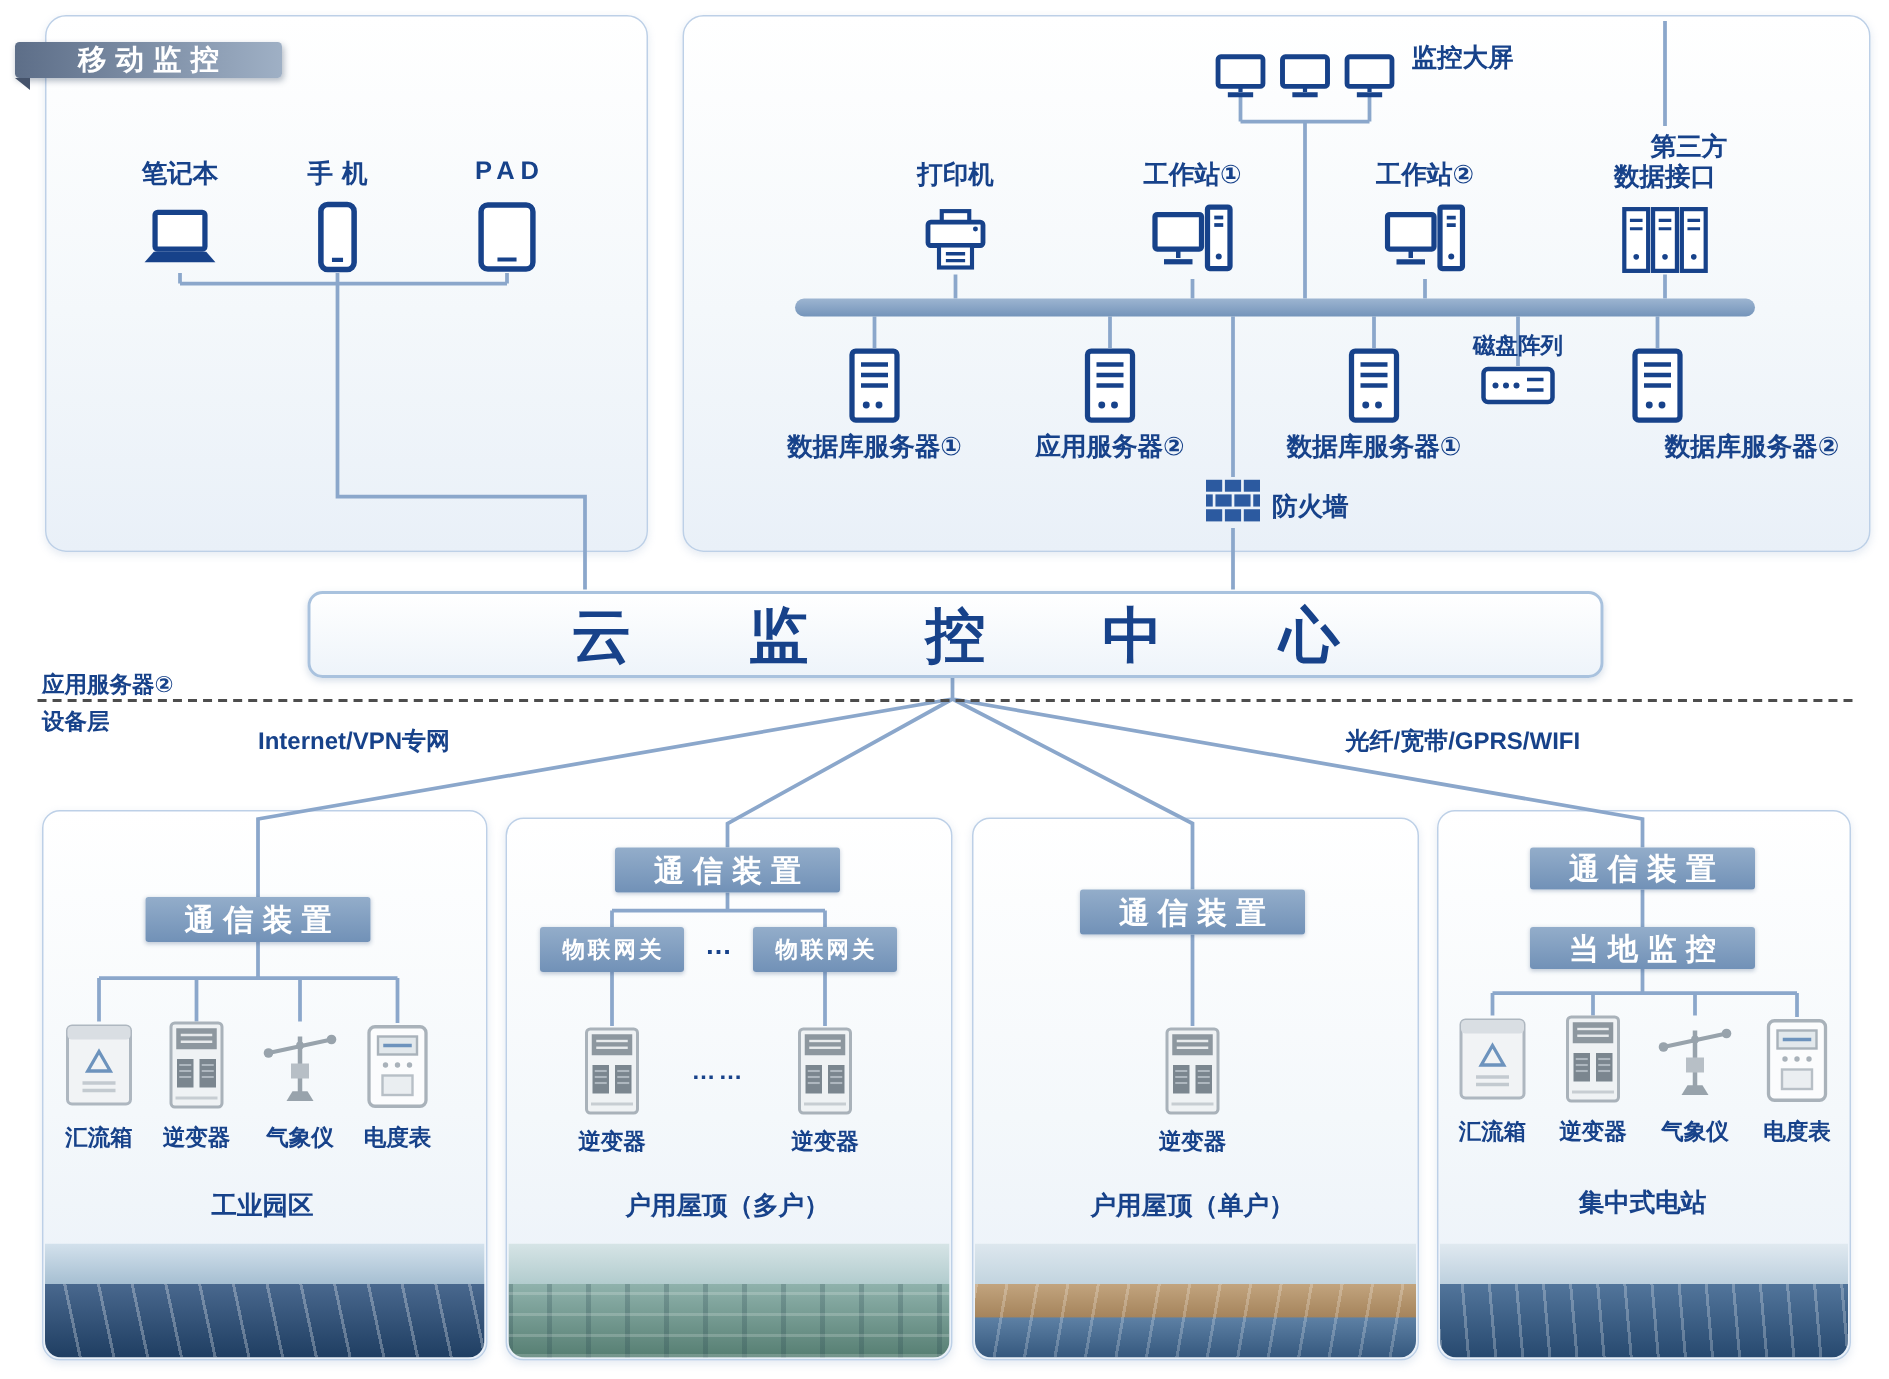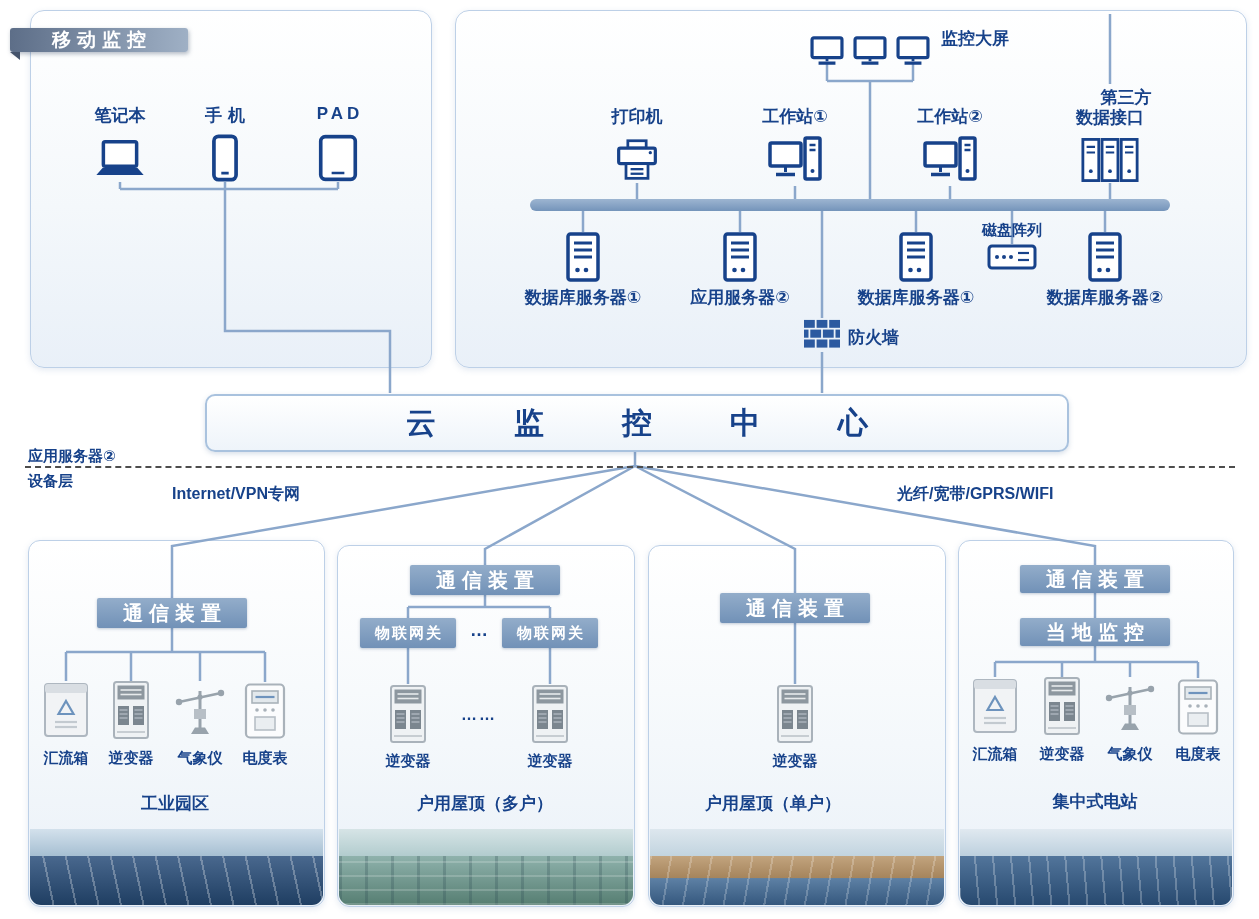--- a/index.html
+++ b/index.html
@@ -33,21 +33,21 @@
        color:#fff;font-size:20px;font-weight:600;letter-spacing:6px;text-indent:6px;
        background:linear-gradient(180deg,#93adca,#7191b7);border-radius:2px;
        box-shadow:0 1px 3px rgba(50,80,120,.30);}
   .badge.sm{font-size:15px;letter-spacing:2px;text-indent:2px;}
 
   .bus{position:absolute;z-index:3;background:linear-gradient(180deg,#9db5d1,#7494ba);border-radius:6px;}
 
   .cloud{position:absolute;z-index:3;display:flex;align-items:center;justify-content:center;
        background:linear-gradient(180deg,#ffffff,#eef4fa);border:2px solid #a9c2de;border-radius:10px;
        box-shadow:0 2px 5px rgba(100,130,170,.25);}
-  .cloud-title{font-size:30px;font-weight:700;color:#17428a;letter-spacing:78px;text-indent:78px;white-space:nowrap;}
+  .cloud-title{font-size:40px;font-weight:700;color:#17428a;letter-spacing:78px;text-indent:78px;white-space:nowrap;}
 
   .divider{position:absolute;z-index:2;border-top:2px dashed #4d4d4d;}
   .dots{position:absolute;z-index:3;color:#17428a;font-weight:700;transform:translateX(-50%);white-space:nowrap;}
 
   .photo{position:absolute;left:1px;right:1px;bottom:1px;height:76px;border-radius:0 0 11px 11px;overflow:hidden;}
   .photo>div{position:absolute;left:0;right:0;}
   .sky{top:0;height:36%;}
   .ground{top:36%;bottom:0;}
   .p1 .sky{background:linear-gradient(180deg,#d3e1ec,#a6bfd2);}
   .p1 .ground{background:repeating-linear-gradient(78deg,rgba(255,255,255,.28) 0 2px,transparent 2px 22px),
@@ -333,21 +333,21 @@
   <div class="lbl" style="left:1012px;top:221px;font-size:15px;">磁盘阵列</div>
   <div class="ic" style="left:987px;top:244px;width:50px;height:26px;">
       <svg viewBox="0 0 50 26">
         <use href="#i-disk"></use>
       </svg>
     </div>
 
   <div class="lbl" style="left:583px;top:286px;">数据库服务器①</div>
   <div class="lbl" style="left:740px;top:286px;">应用服务器②</div>
   <div class="lbl" style="left:916px;top:286px;">数据库服务器①</div>
-  <div class="lbl" style="left:1105px;top:286px;">数据库服务器②</div>
+  <div class="lbl" style="left:1168px;top:286px;">数据库服务器②</div>
 
   <div class="ic" style="left:804px;top:318px;width:36px;height:34px;">
       <svg viewBox="0 0 40 34">
         <use href="#i-firewall"></use>
       </svg>
     </div>
   <div class="lbl-l" style="left:848px;top:326px;">防火墙</div>
 
   <div class="cloud" style="left:205px;top:394px;width:860px;height:54px;">
     <div class="cloud-title">云监控中心</div>
@@ -406,21 +406,21 @@
   <div class="lbl dev" style="left:550px;top:752px;">逆变器</div>
   <div class="lbl site-title" style="left:485px;top:792px;">户用屋顶（多户）</div>
 
   <div class="badge" style="left:720px;top:593px;width:150px;height:30px;">通信装置</div>
   <div class="ic" style="left:775px;top:684px;width:40px;height:60px;">
       <svg viewBox="0 0 40 60">
         <use href="#i-inverter"></use>
       </svg>
     </div>
   <div class="lbl dev" style="left:795px;top:752px;">逆变器</div>
-  <div class="lbl site-title" style="left:773px;top:792px;">户用屋顶（单户）</div>
+  <div class="lbl site-title" style="left:795px;top:792px;">户用屋顶（单户）</div>
 
   <div class="badge" style="left:1020px;top:565px;width:150px;height:28px;">通信装置</div>
   <div class="badge" style="left:1020px;top:618px;width:150px;height:28px;">当地监控</div>
   <div class="ic" style="left:971px;top:677px;width:48px;height:58px;">
       <svg viewBox="0 0 48 58">
         <use href="#i-combiner"></use>
       </svg>
     </div>
   <div class="ic" style="left:1042px;top:676px;width:40px;height:60px;">
       <svg viewBox="0 0 40 60">

